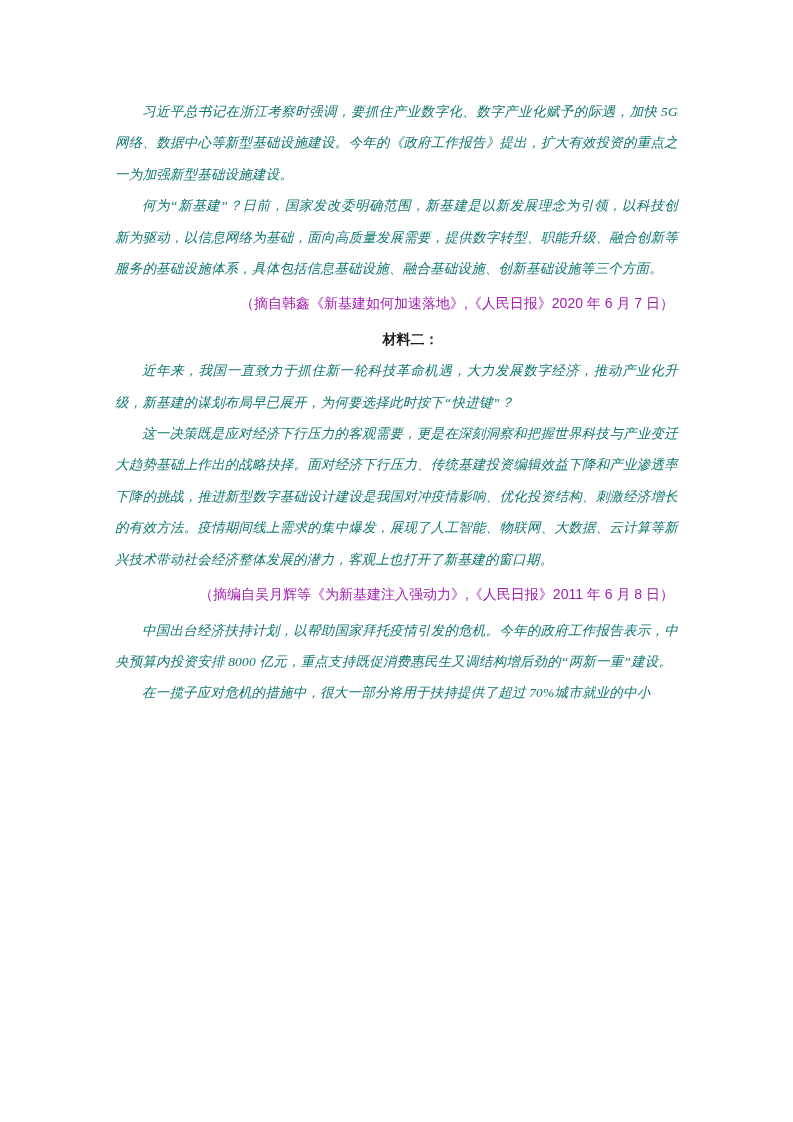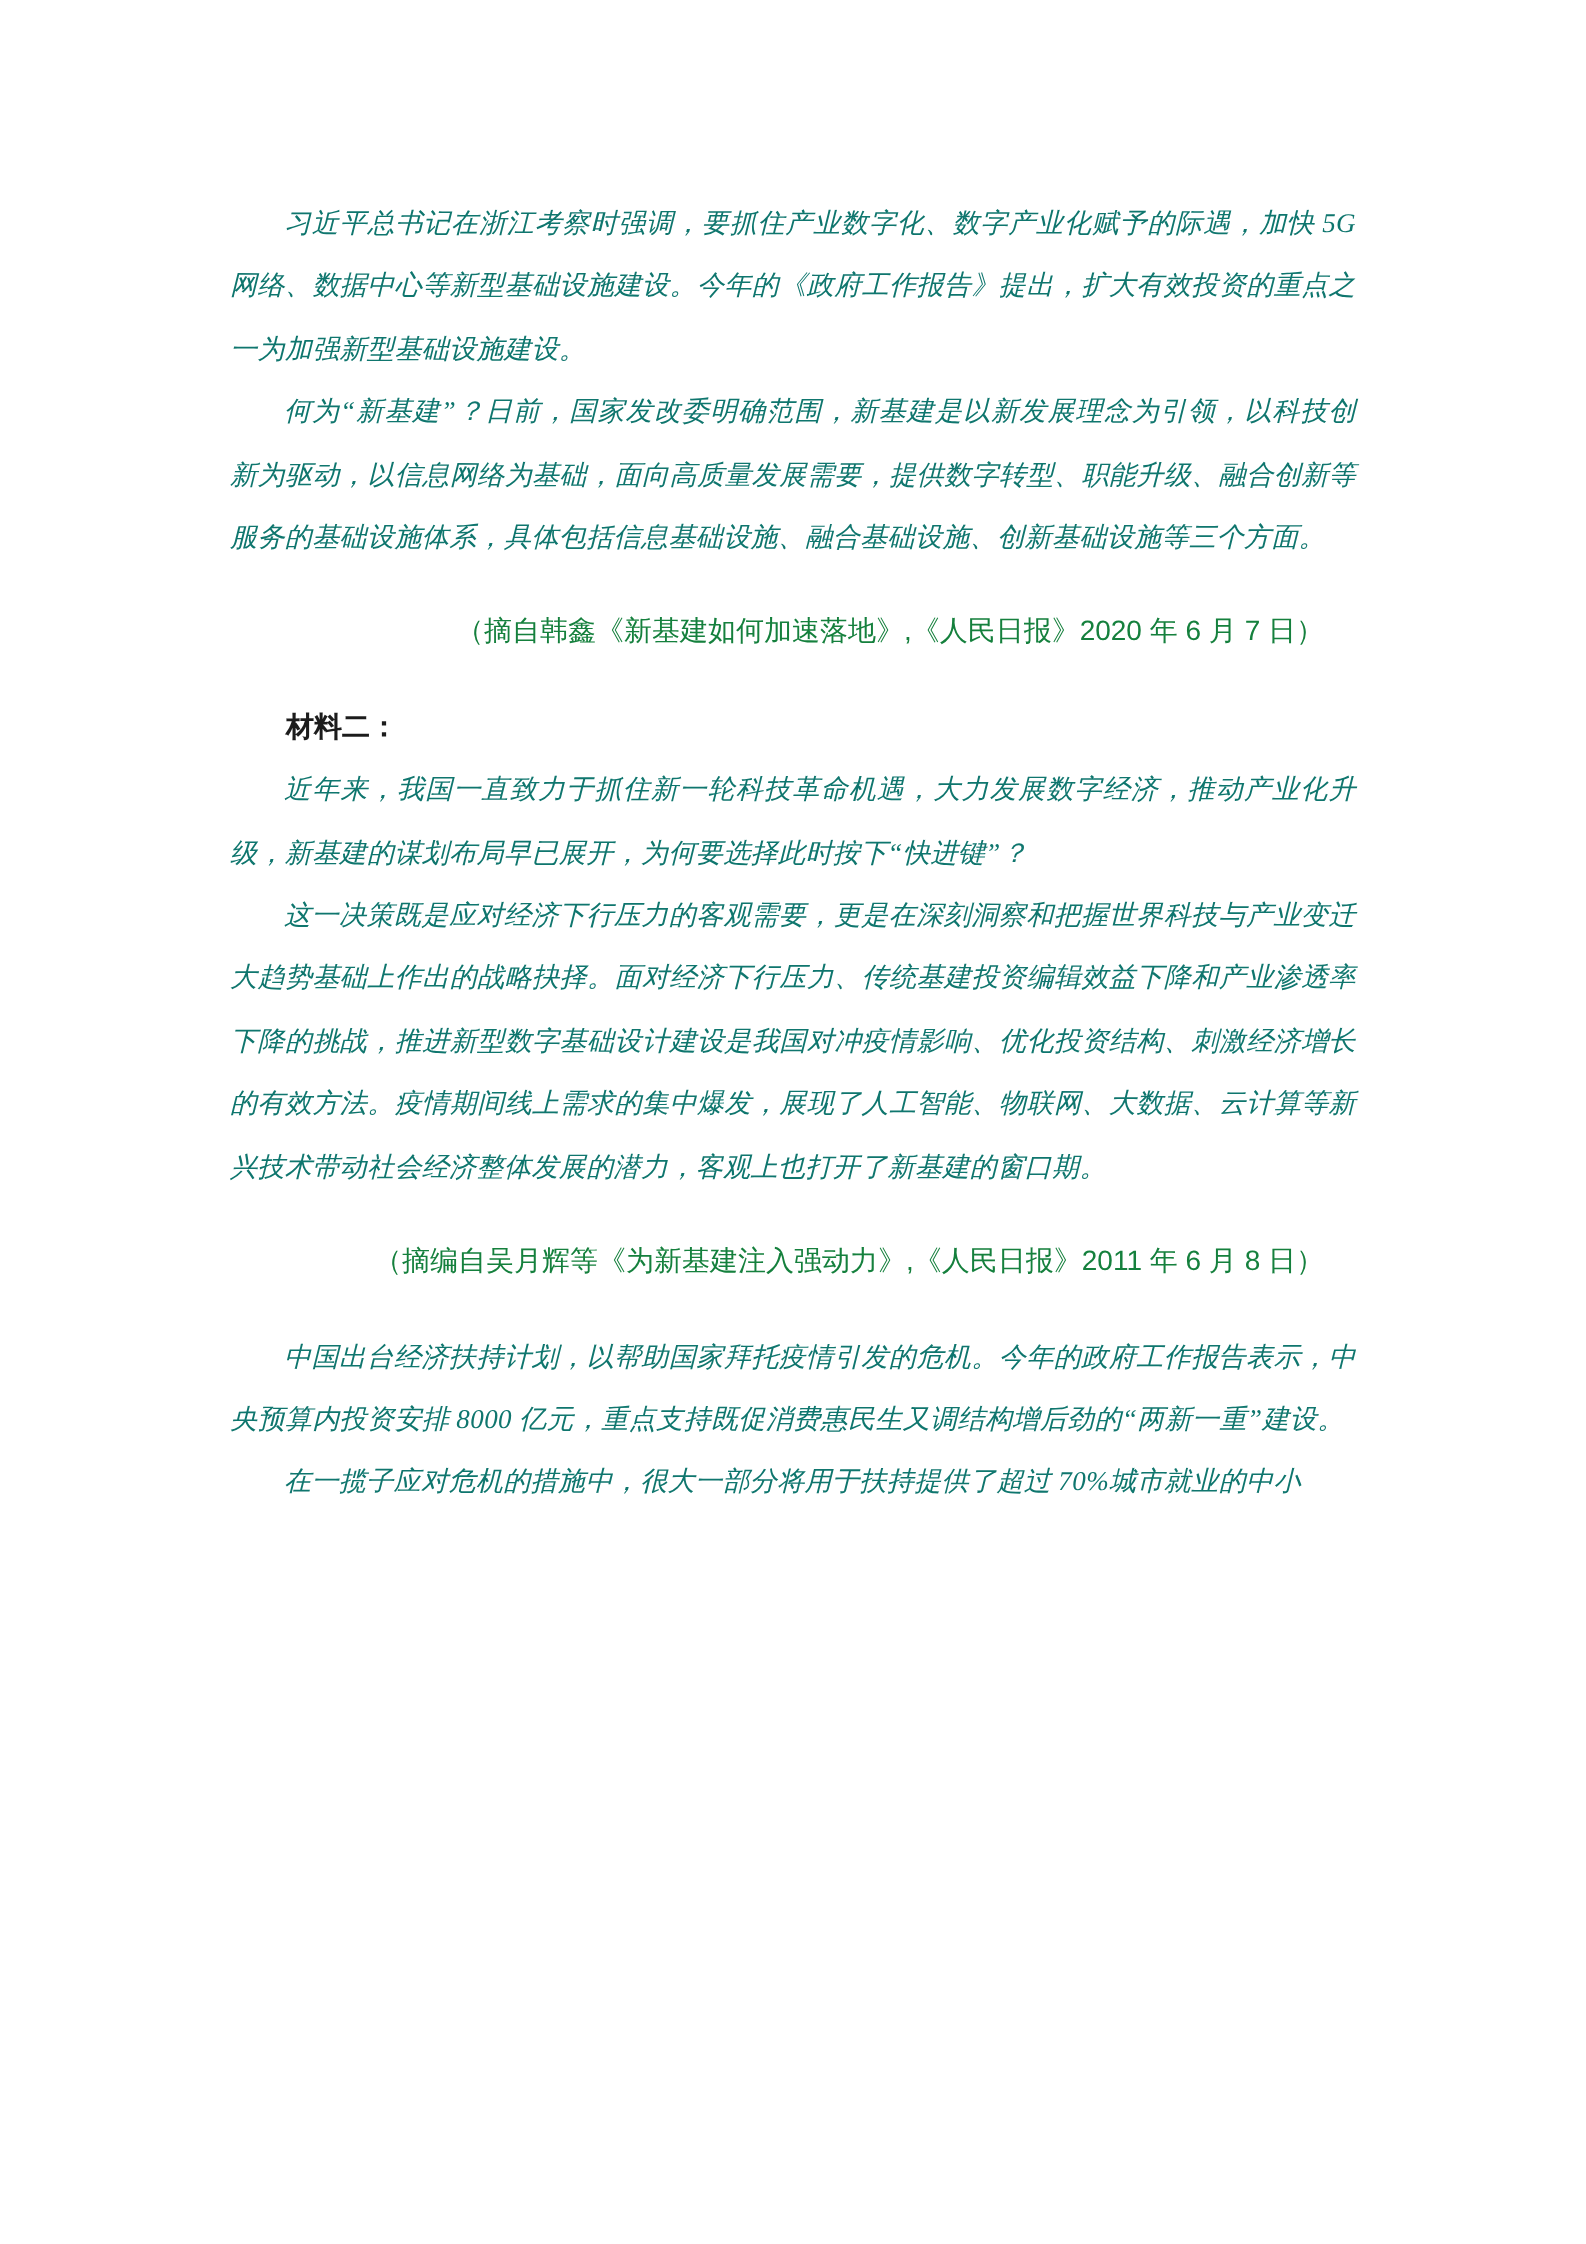--- a/index.html
+++ b/index.html
@@ -34,32 +34,32 @@
     margin: 0;
     color: #0f766e;
   }
   
   .citation-line {
     font-family: "Liberation Sans", "DejaVu Sans", sans-serif;
     font-style: normal;
     font-size: 14px;
     line-height: 31.4px;
     text-align: right;
-    margin: 16px;
-    color: #15803d;
+    margin: 4px;
+    color: #a21caf;
   }
   
   .material-heading {
     font-family: "Liberation Sans", "DejaVu Sans", sans-serif;
     font-style: normal;
     font-weight: bold;
     font-size: 14px;
     line-height: 31.4px;
     text-indent: 2em;
-    text-align: left;
+    text-align: center;
     margin: 0;
     color: #1c1c1c;
   }
 </style>
 </head>
 <body>
 
 <div class="page">
 
   <section class="material-section">

